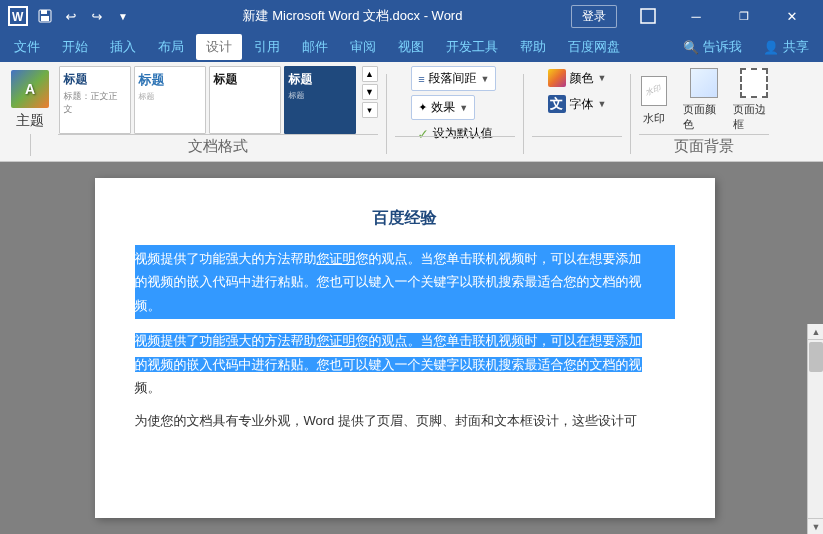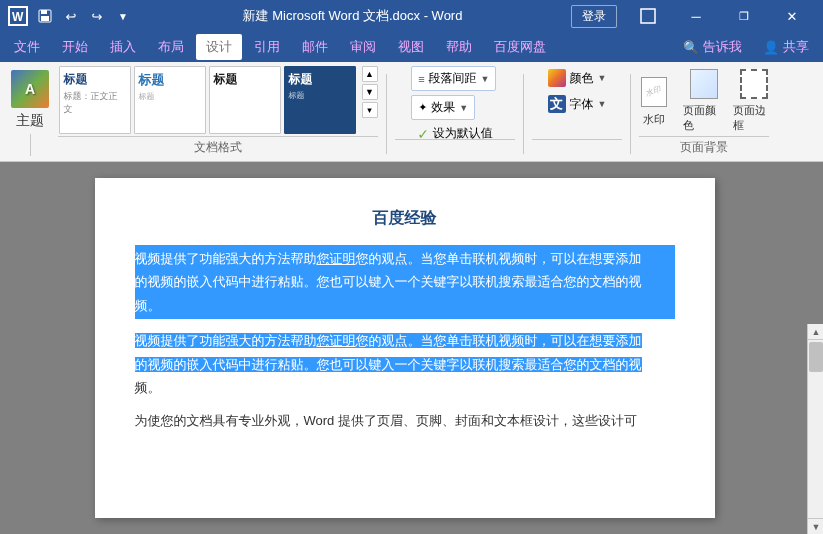--- a/index.html
+++ b/index.html
@@ -38,21 +38,21 @@
     .menu-bar {
       height: 30px;
       background: #2b579a;
       display: flex;
       align-items: center;
       padding: 0 4px;
       gap: 2px;
     }
     .menu-item {
       padding: 4px 10px;
-      color: #f0abfc;
+      color: #7dd3fc;
       cursor: pointer;
       font-size: 13px;
       border-radius: 2px;
     }
     .menu-item:hover, .menu-item.active { background: rgba(255,255,255,0.2); }
     .menu-item.active { background: white; color: #737373; }
 
     
     .ribbon {
       background: #f4f4f4;
@@ -71,21 +71,21 @@
       align-items: center;
       height: 90px;
     }
     .ribbon-section-content {
       display: flex;
       align-items: flex-start;
       gap: 4px;
       flex: 1;
     }
     .ribbon-section-label {
-      font-size: 12px;
+      font-size: 15px;
       color: #666;
       text-align: center;
       border-top: 1px solid #c8c8c8;
       width: 100%;
       padding-top: 2px;
       margin-top: auto;
     }
     .ribbon-divider {
       width: 1px;
       background: #c8c8c8;
@@ -376,20 +376,21 @@
 <div class="menu-bar">
   <div class="menu-item">文件</div>
   <div class="menu-item">开始</div>
   <div class="menu-item">插入</div>
   <div class="menu-item">布局</div>
   <div class="menu-item active">设计</div>
   <div class="menu-item">引用</div>
   <div class="menu-item">邮件</div>
   <div class="menu-item">审阅</div>
   <div class="menu-item">视图</div>
+  <div class="menu-item">开发工具</div>
   <div class="menu-item">帮助</div>
   <div class="menu-item">百度网盘</div>
   <div style="flex:1;"></div>
   <div class="menu-item" style="display:flex;align-items:center;gap:3px;">
     <span style="font-size:13px;">🔍</span> 告诉我
   </div>
   <div class="menu-item" style="display:flex;align-items:center;gap:3px;">
     <span style="font-size:13px;">👤</span> 共享
   </div>
 </div>

